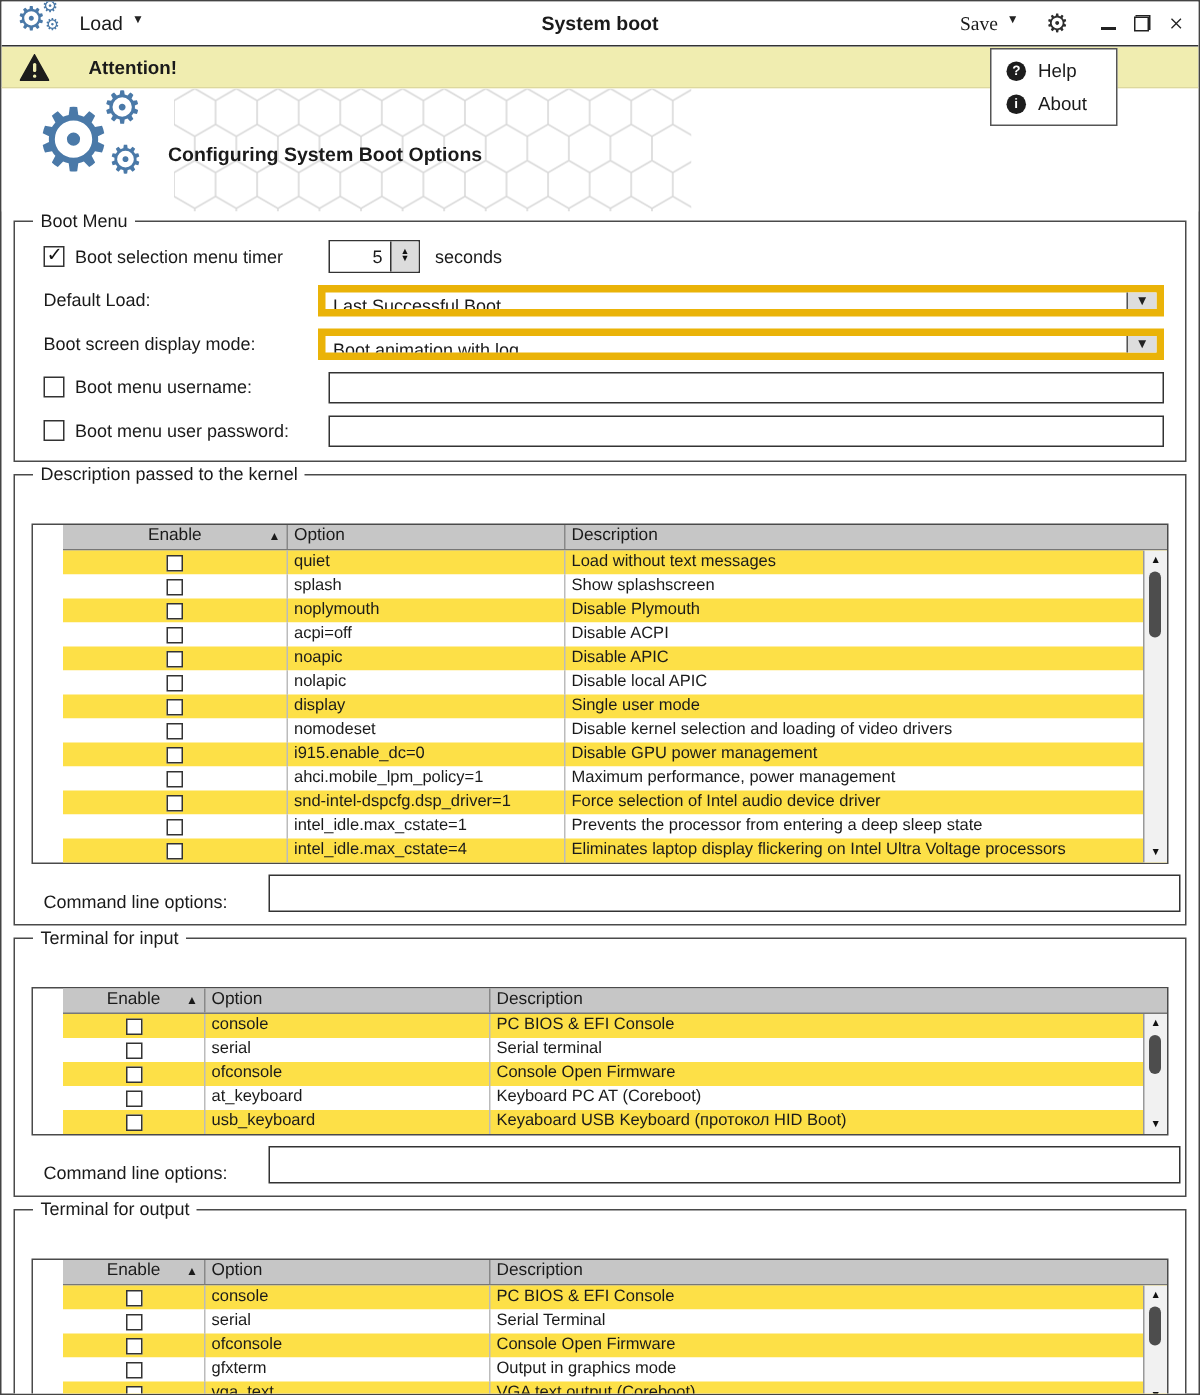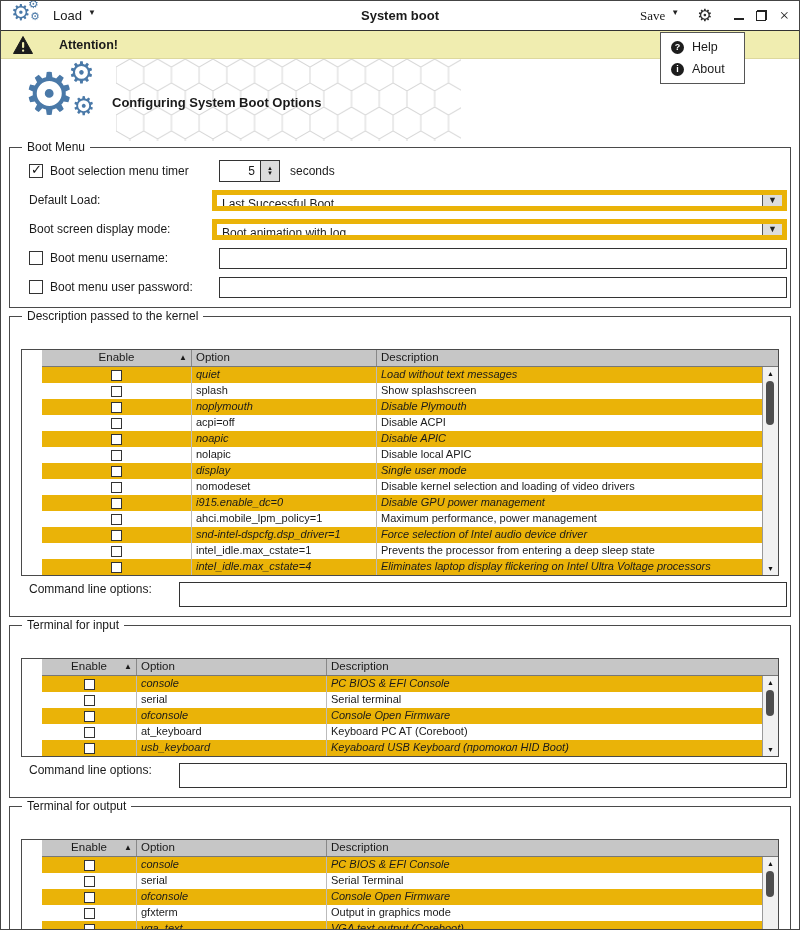--- a/index.html
+++ b/index.html
@@ -41,21 +41,21 @@
   .logo .g1 { position:absolute; left:0; top:-6px; font-size:58px; color:#4a79a8; line-height:70px; }
   .logo .g2 { position:absolute; left:45px; top:-10px; font-size:30px; color:#4a79a8; }
   .logo .g3 { position:absolute; left:49px; top:26px; font-size:26px; color:#4a79a8; }
   .header .htitle { position:absolute; left:111px; top:36px; font-size:13px; font-weight:bold; }
 
   
   .groupbox { position:relative; margin:6px 8px 0; border:1px solid #4a4a4a; padding:12px 0 8px; background:#fff; }
   .groupbox > .legend { position:absolute; top:-8px; left:12px; background:#fff; padding:0 5px; font-size:12px; }
 
   
-  .bm-row { display:flex; align-items:center; height:22px; margin:0 2px 7px 19px; }
+  .bm-row { display:flex; align-items:center; height:22px; margin:0 13px 7px 19px; }
   .bm-row:last-child { margin-bottom:0; }
   .bm-left { display:flex; align-items:center; flex:none; width:190px; gap:7px; }
   .bm-label-plain { flex:none; width:183px; font-size:12px; }
   .checkbox { width:14px; height:14px; border:1px solid #333; background:#fff; flex:none; position:relative; }
   .checkbox.checked::after { content:"✓"; position:absolute; left:1px; top:-3px; font-size:13px; font-weight:bold; color:#111; }
   .bm-lab { font-size:12px; }
   .spin { display:flex; flex:none; width:61px; height:22px; border:1px solid #333; }
   .spin .val { flex:1; text-align:right; padding:3px 5px 0 0; font-size:12px; background:#fff; }
   .spin .btn { width:19px; background:#dcdcdc; border-left:1px solid #333; display:flex; flex-direction:column; align-items:center; justify-content:center; font-size:6px; line-height:5px; color:#111; }
   .unit { margin-left:10px; font-size:12px; }
@@ -67,37 +67,37 @@
   
   .dtable { margin:20px 11px 0; border:1px solid #4a4a4a;padding-left:20px; }
   .thead { display:flex; height:17px; background:#c6c6c6; border-bottom:1px solid #777; font-size:11.5px; }
   .th { padding:1px 4px 0; position:relative; }
   .th-enable { text-align:center; border-right:1px solid #888; }
   .th-option { border-right:1px solid #888; }
   .th-desc { flex:1; }
   .sort-arrow { position:absolute; right:4px; top:3px; font-size:8px; }
   .tbody-wrap { position:relative; }
   .trow { display:flex; height:16px; font-size:11px; background:#fff; }
-  .trow.alt { background:#eab308;font-style:italic; }
+  .trow.alt { background:#fde047; }
   .td { padding:1px 4px 0; overflow:hidden; white-space:nowrap; }
   .td-enable { display:flex; align-items:center; justify-content:center; border-right:1px solid #bbb; padding:0; }
   .td-option { border-right:1px solid #bbb; }
   .td-desc { flex:1; }
   .row-cb { width:11px; height:11px; border:1px solid #333; background:#fff; }
   .kernel .th-enable,.kernel .td-enable { width:150px; flex:none; }
   .kernel .th-option,.kernel .td-option { width:185px; flex:none; }
   .term .th-enable,.term .td-enable { width:95px; flex:none; }
   .term .th-option,.term .td-option { width:190px; flex:none; }
 
   .vscroll { position:absolute; top:0; right:0; bottom:0; width:16px; background:#f1f1f1; border-left:1px solid #999; display:flex; flex-direction:column; }
   .vs-btn { height:13px; display:flex; align-items:center; justify-content:center; font-size:7px; color:#111; flex:none; }
   .vs-track { flex:1; position:relative; }
   .vs-thumb { position:absolute; top:1px; left:3px; width:8px; background:#4d4d4d; border-radius:4px; }
 
-  .cmd-row { display:flex; align-items:flex-start; height:26px; margin:6px 2px 0 19px; }
+  .cmd-row { display:flex; align-items:flex-end; height:26px; margin:6px 2px 0 19px; }
   .cmd-row .clab { flex:none; width:150px; font-size:12px; }
 
   
   .statusbar { position:relative; margin:4px 6px 0; height:23px; border:1px solid #888; background:#fff; }
 </style>
 </head>
 <body>
 
 <div class="window">
 

